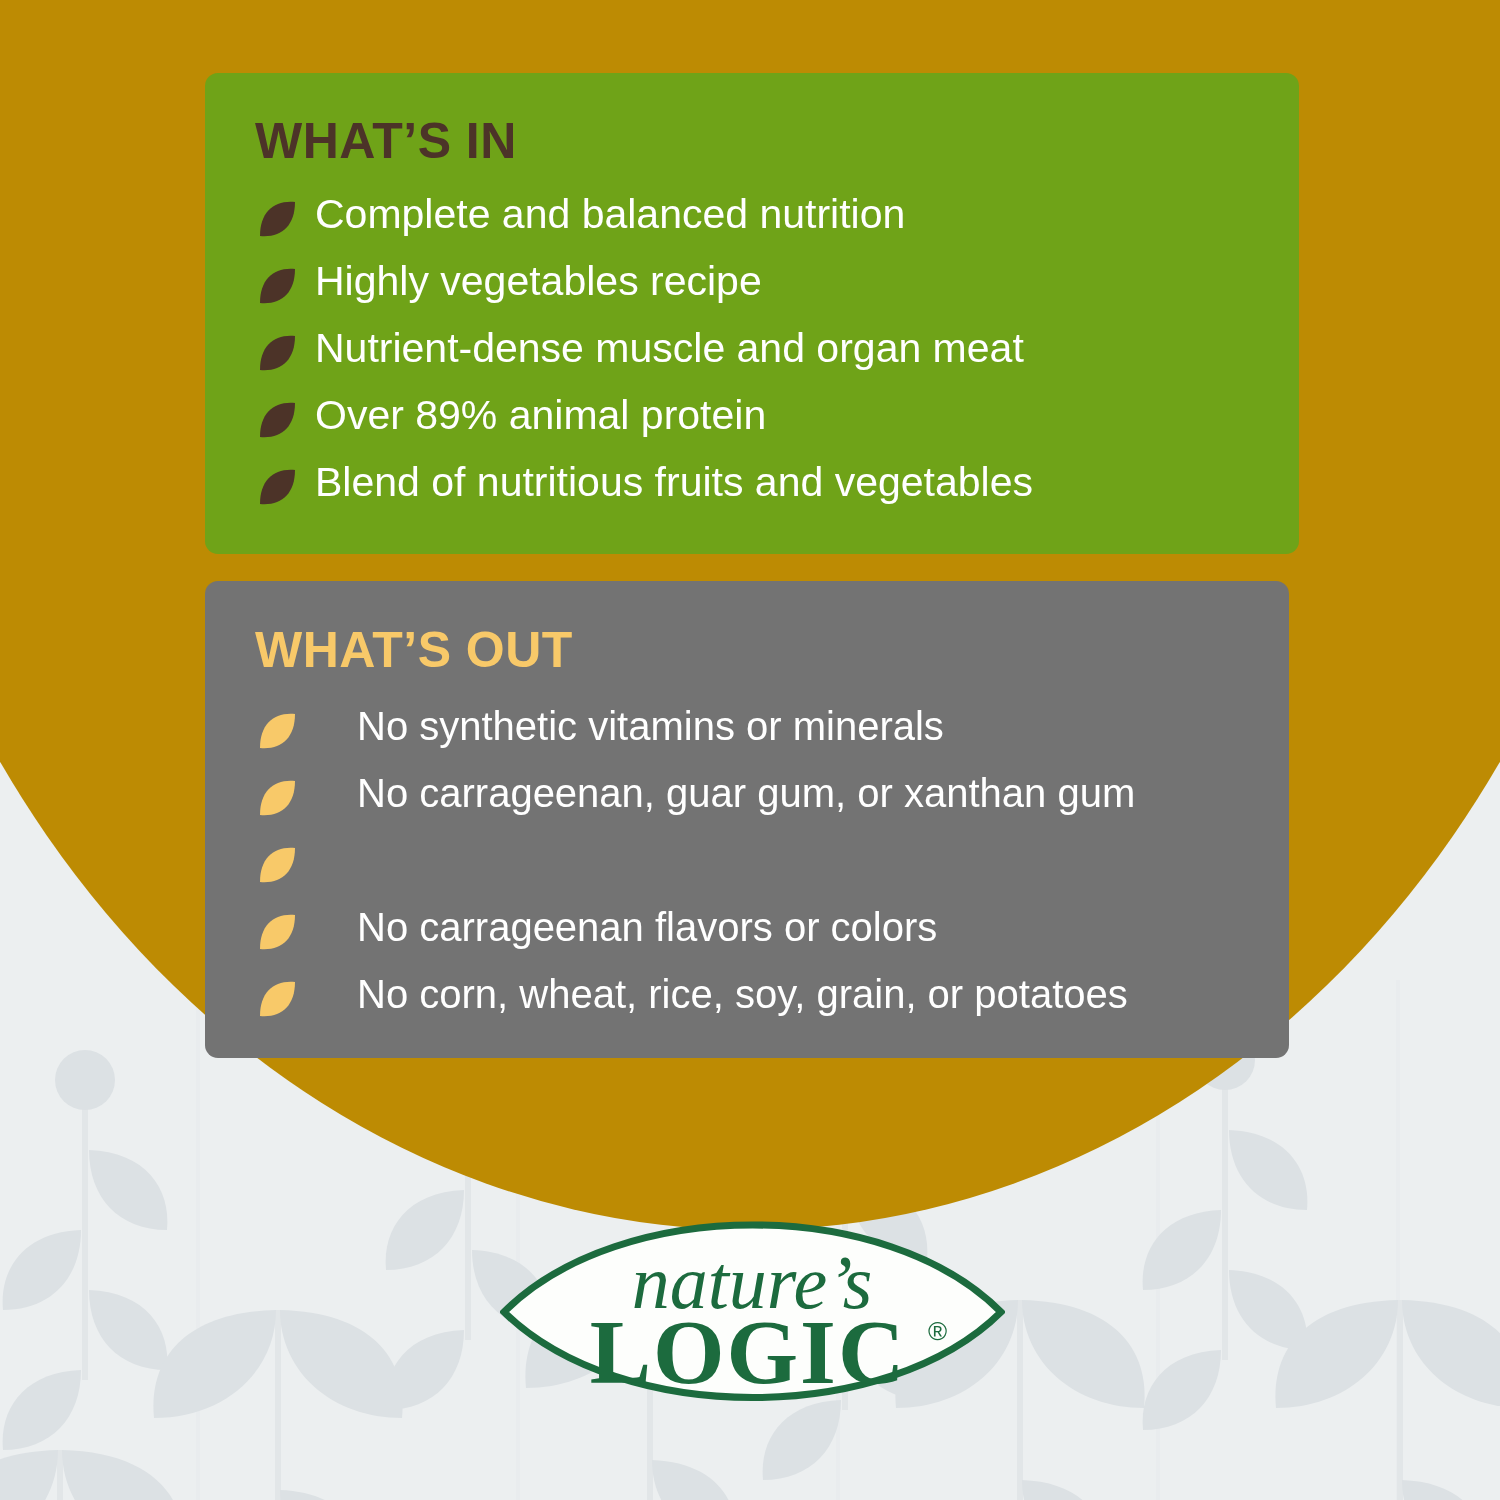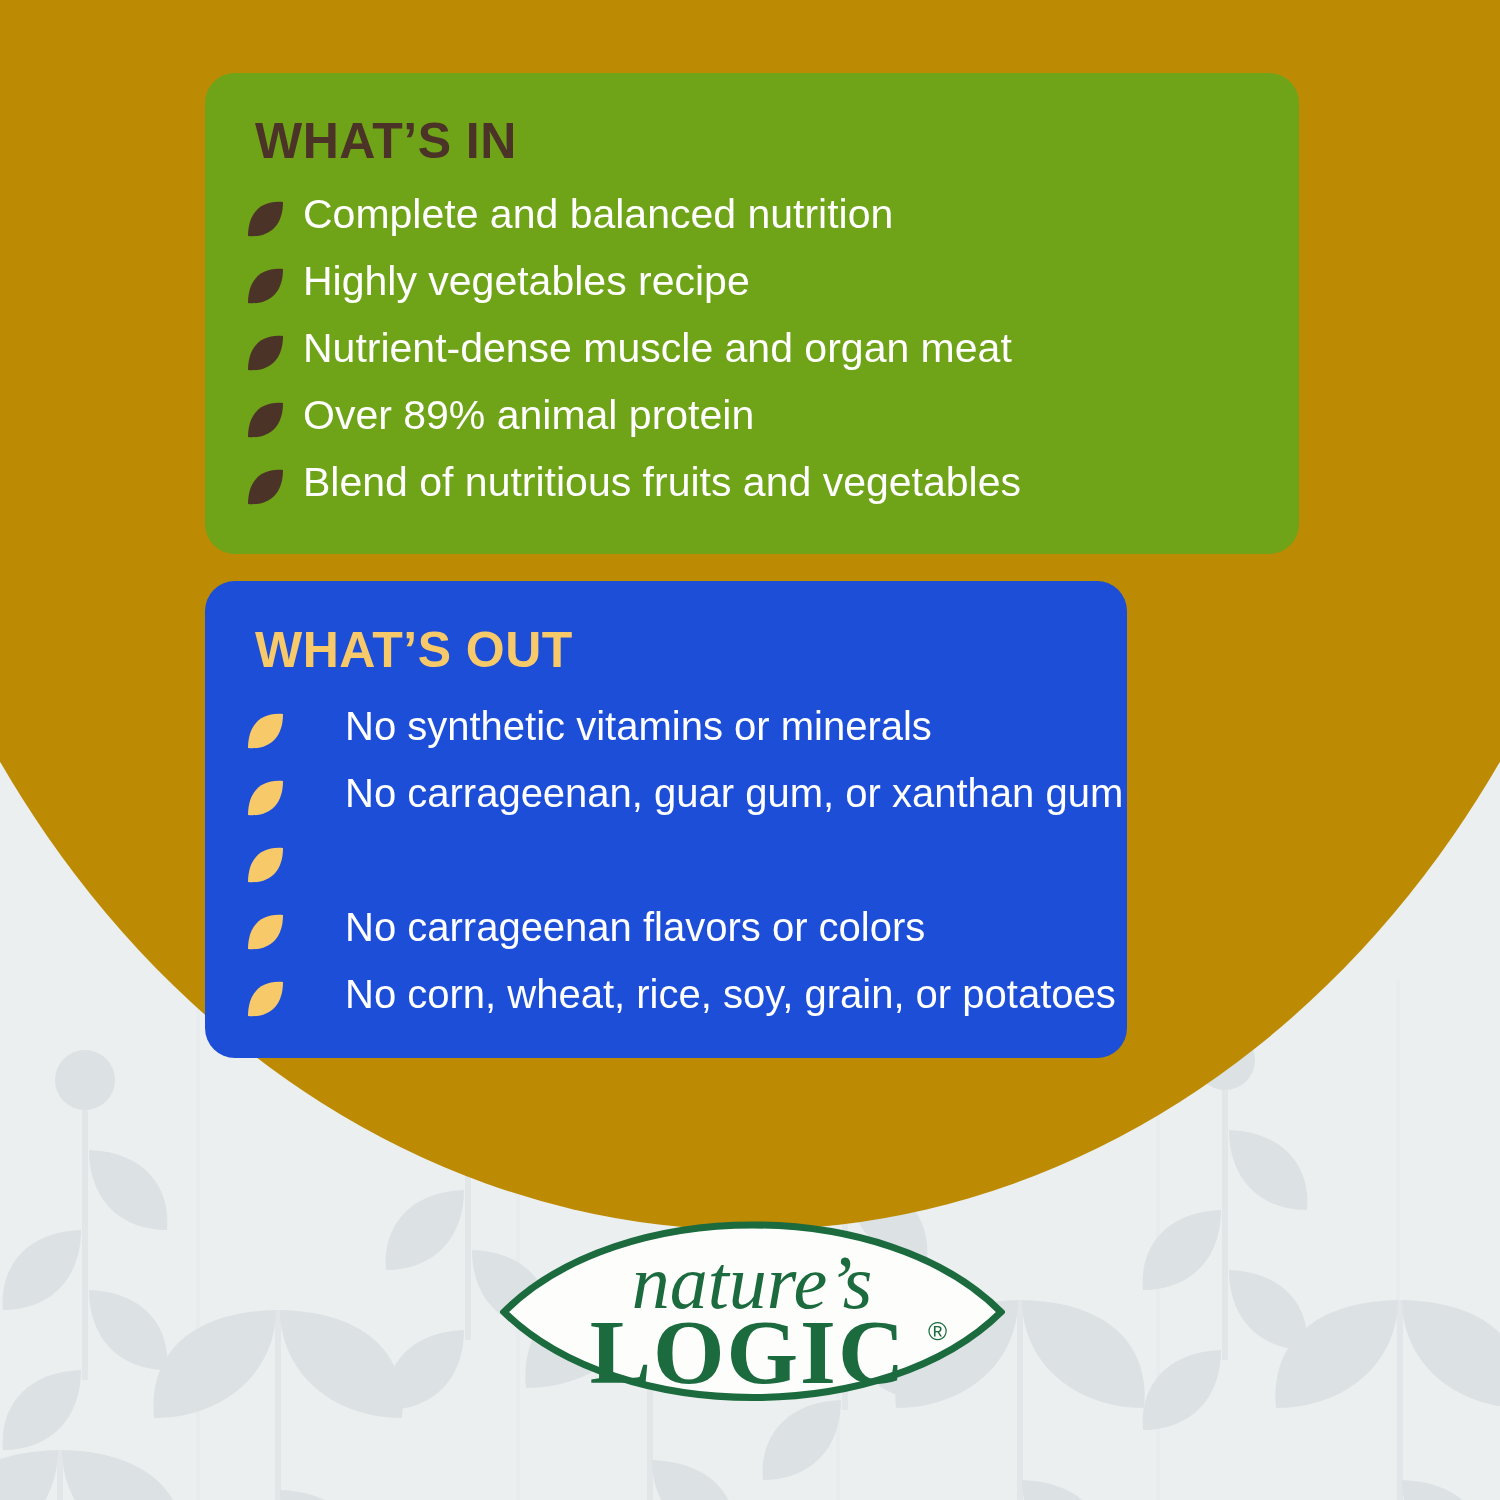--- a/index.html
+++ b/index.html
@@ -31,46 +31,46 @@
     top: -930px;
     width: 1820px;
     height: 2160px;
     background: #BD8B03;
     border-radius: 50%;
   }
 
   
   .card {
     position: absolute;
-    border-radius: 30px;
+    border-radius: 13px;
   }
   .card-in {
     left: 205px; top: 73px;
     width: 1094px; height: 481px;
     background: #6FA318;
   }
   .card-out {
     left: 205px; top: 581px;
-    width: 922px; height: 477px;
-    background: #1d4ed8;
+    width: 1084px; height: 477px;
+    background: #737373;
   }
 
   .card-head {
     position: absolute;
     left: 50px;
     font-size: 50px;
     font-weight: bold;
     letter-spacing: 0.5px;
   }
   .card-in .card-head { top: 39px; color: #4C3328; }
   .card-out .card-head { top: 40px; color: #F8C969; }
 
   .bullets {
     position: absolute;
-    left: 38px;
+    left: 50px;
     right: 26px;
   }
   .card-in .bullets { top: 118px; }
   .card-out .bullets { top: 122px; }
 
   .bullet {
     display: flex;
     align-items: flex-start;
     height: 67px;
   }

